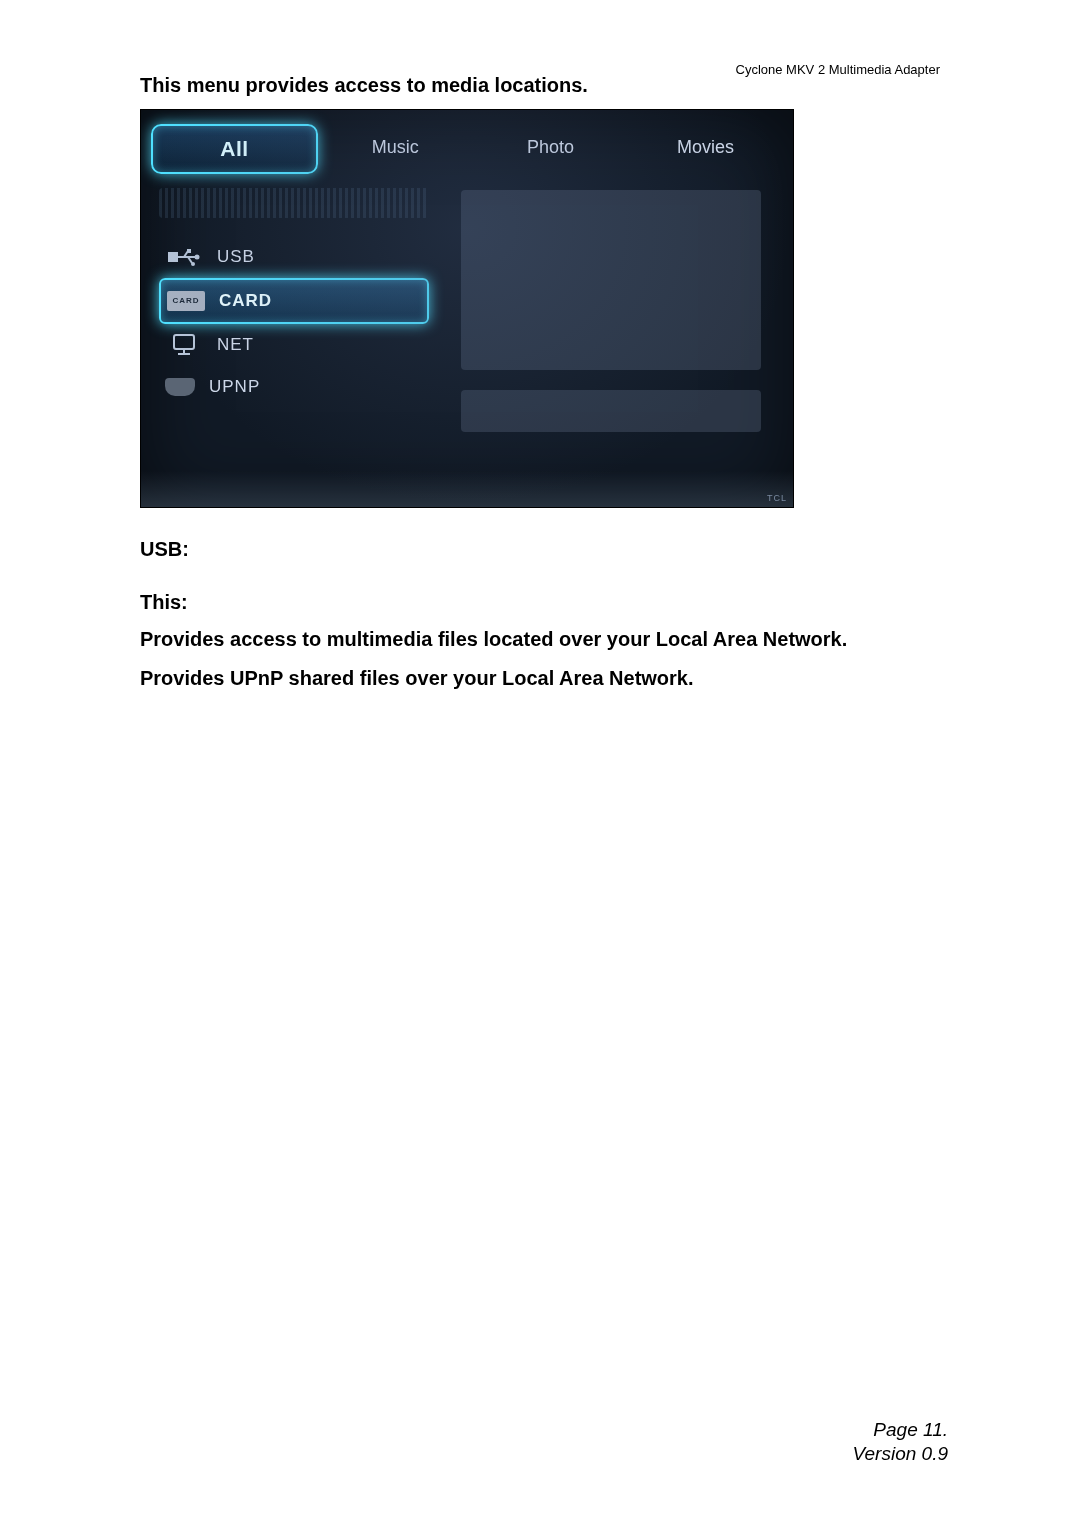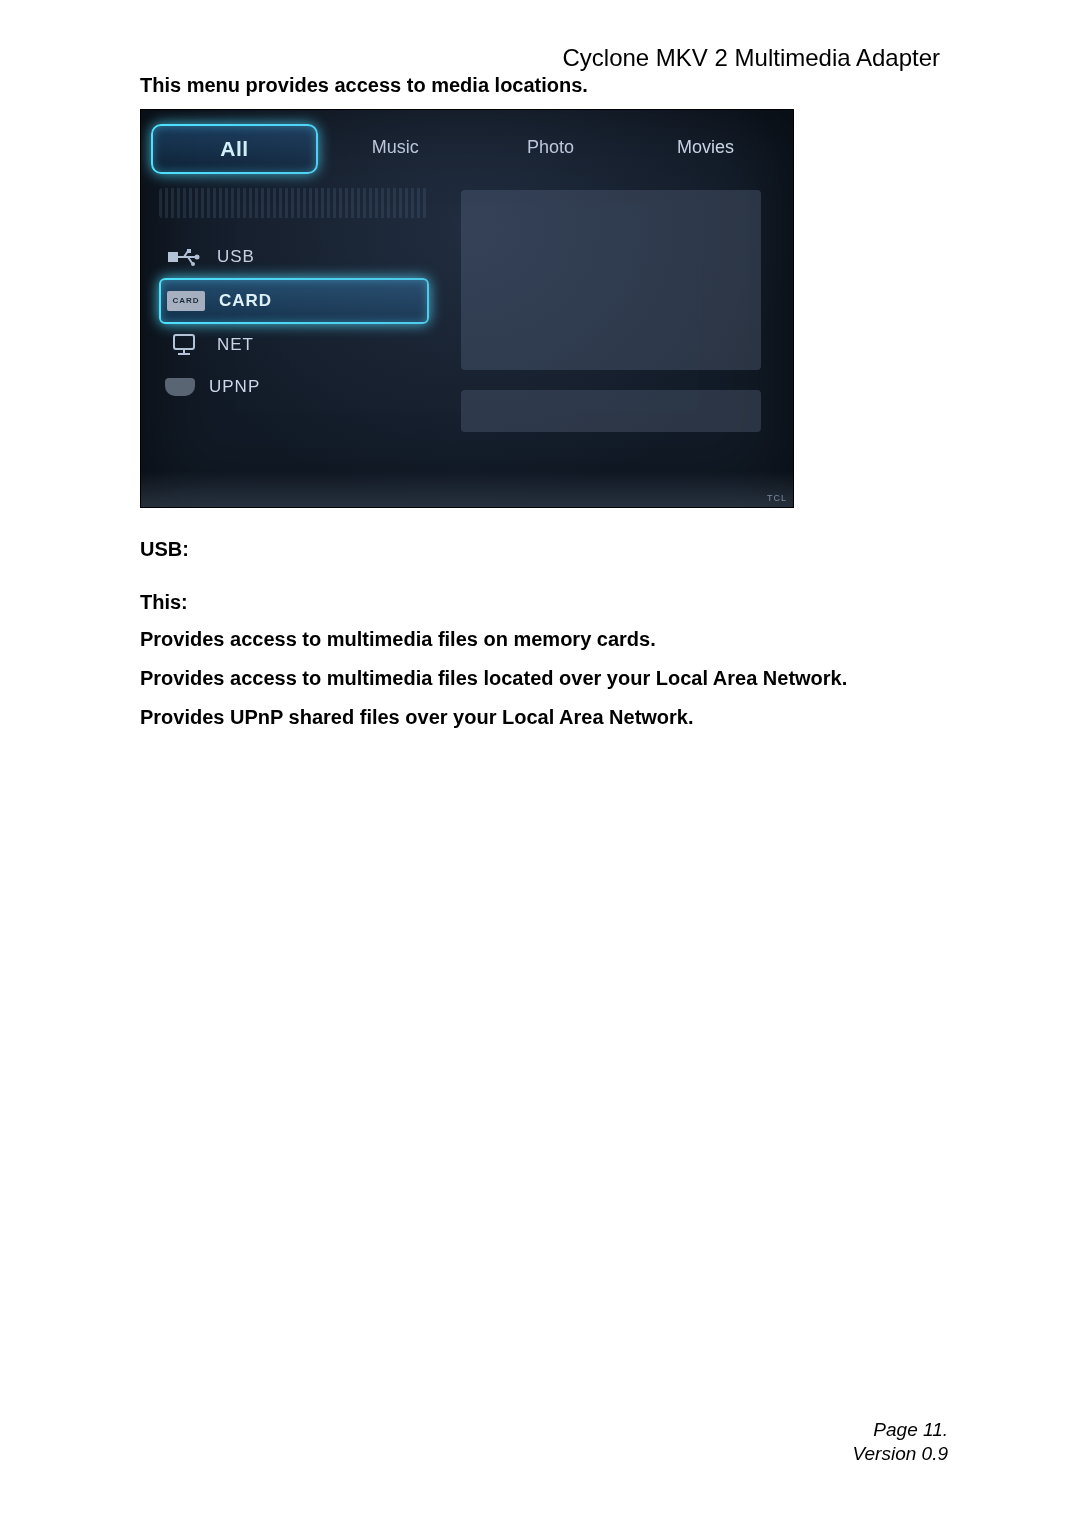--- a/index.html
+++ b/index.html
@@ -13,23 +13,23 @@
   }
   .page {
     position: relative;
     width: 1080px;
     height: 1527px;
     box-sizing: border-box;
     padding: 60px 140px 60px 140px;
   }
   .header-right {
     position: absolute;
-    top: 44px;
+    top: 62px;
     right: 140px;
-    font-size: 24px;
+    font-size: 13px;
     text-align: right;
   }
   .section-title {
     font-family: Arial, Helvetica, sans-serif;
     font-weight: bold;
     font-style: italic;
     font-size: 30px;
     margin-top: 58px;
     margin-bottom: 16px;
   }
@@ -261,21 +261,20 @@
     <div class="preview-top"></div>
     <div class="preview-bottom"></div>
 
     <div class="tv-reflection"></div>
     <div class="brand-mark">TCL</div>
   </div>
 
   <div class="sub-heading">USB:</div>
 
   <div class="sub-heading">This:</div>
-  <div class="body-text">Provides access to multimedia files on memory cards.</div>
 
   <div class="body-text">Provides access to multimedia files located over your Local Area Network.</div>
 
   <div class="body-text">Provides UPnP shared files over your Local Area Network.</div>
 
   <div class="footer">
     <div>Page 11.</div>
     <div>Version 0.9</div>
   </div>
 </div>

